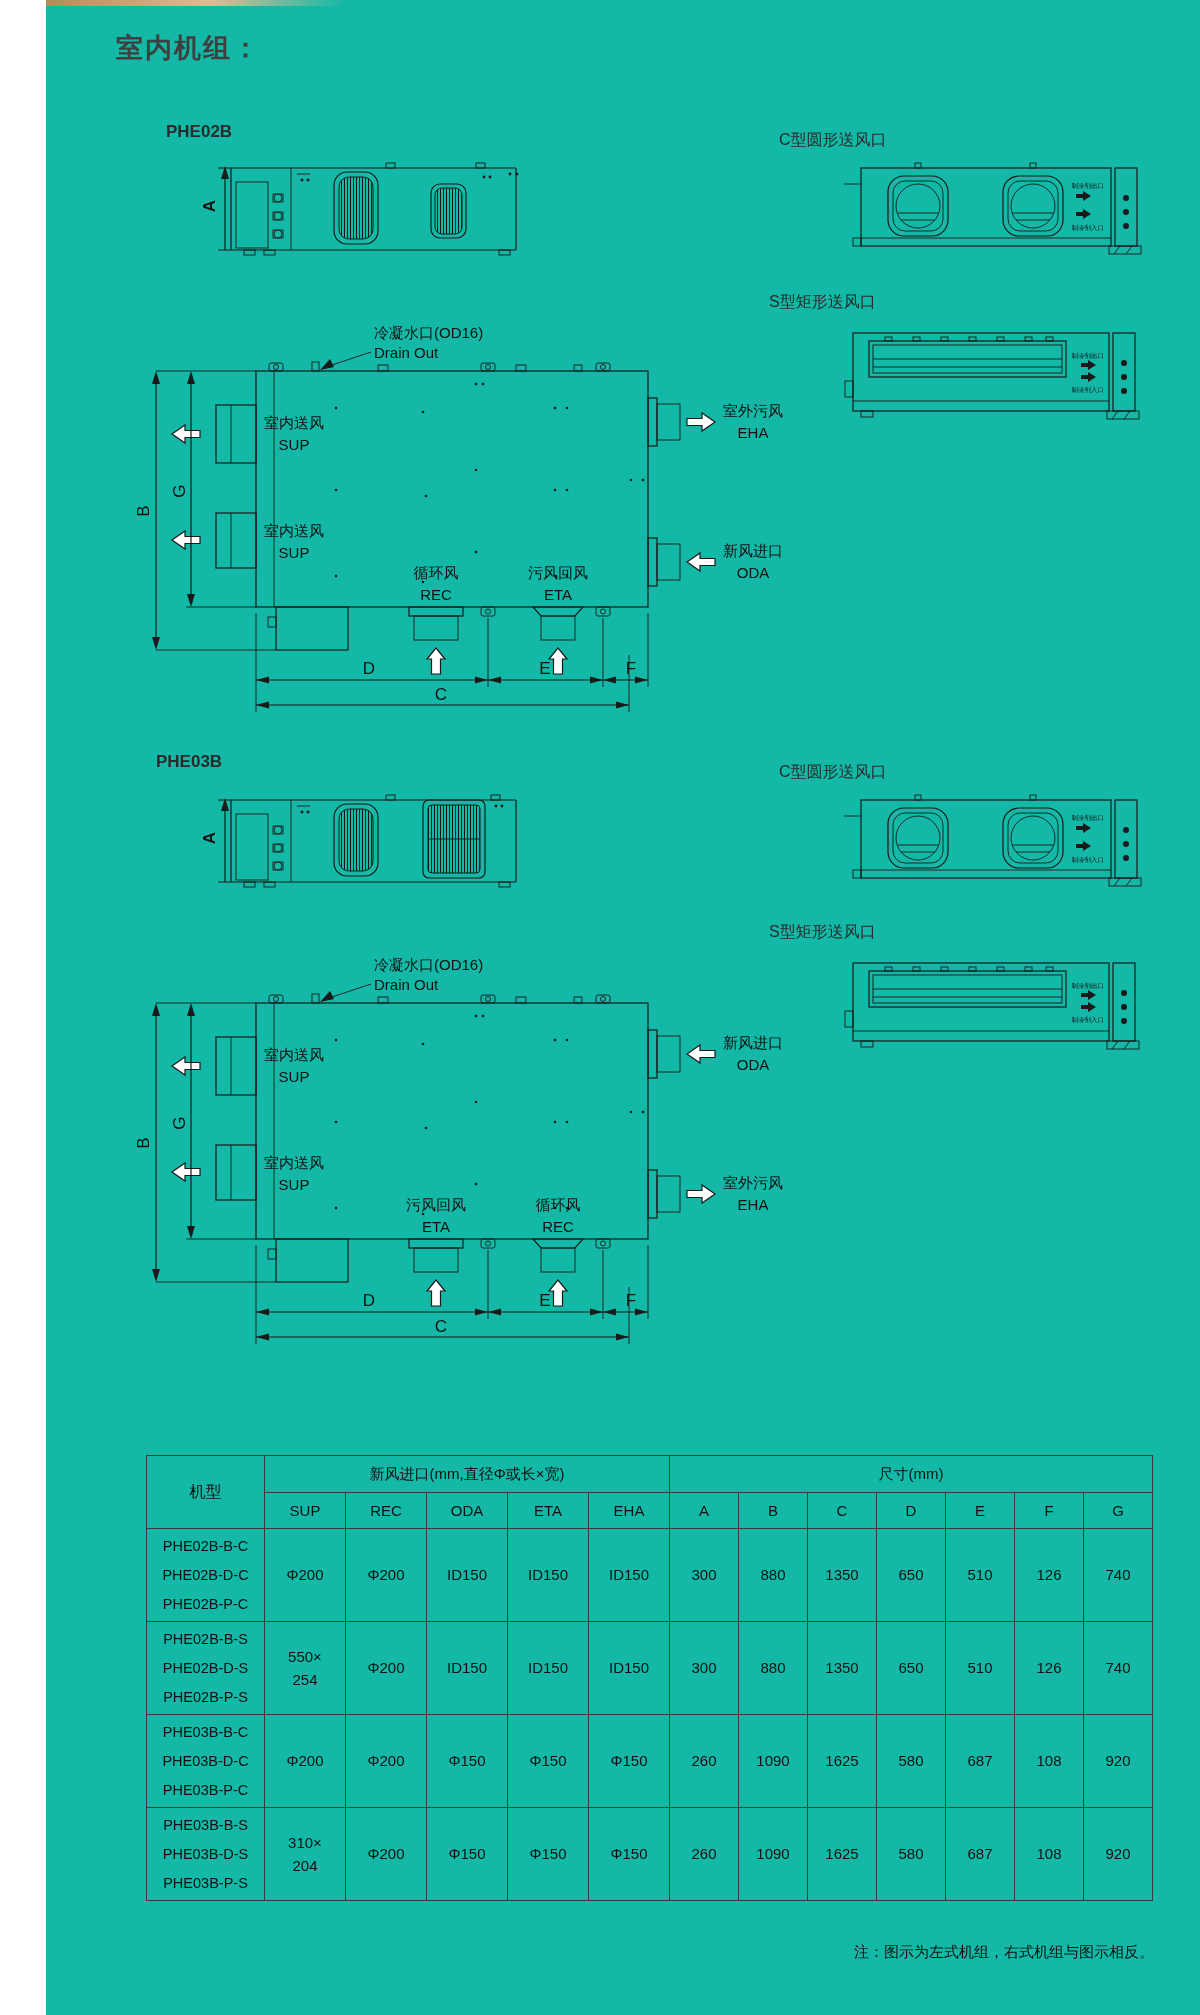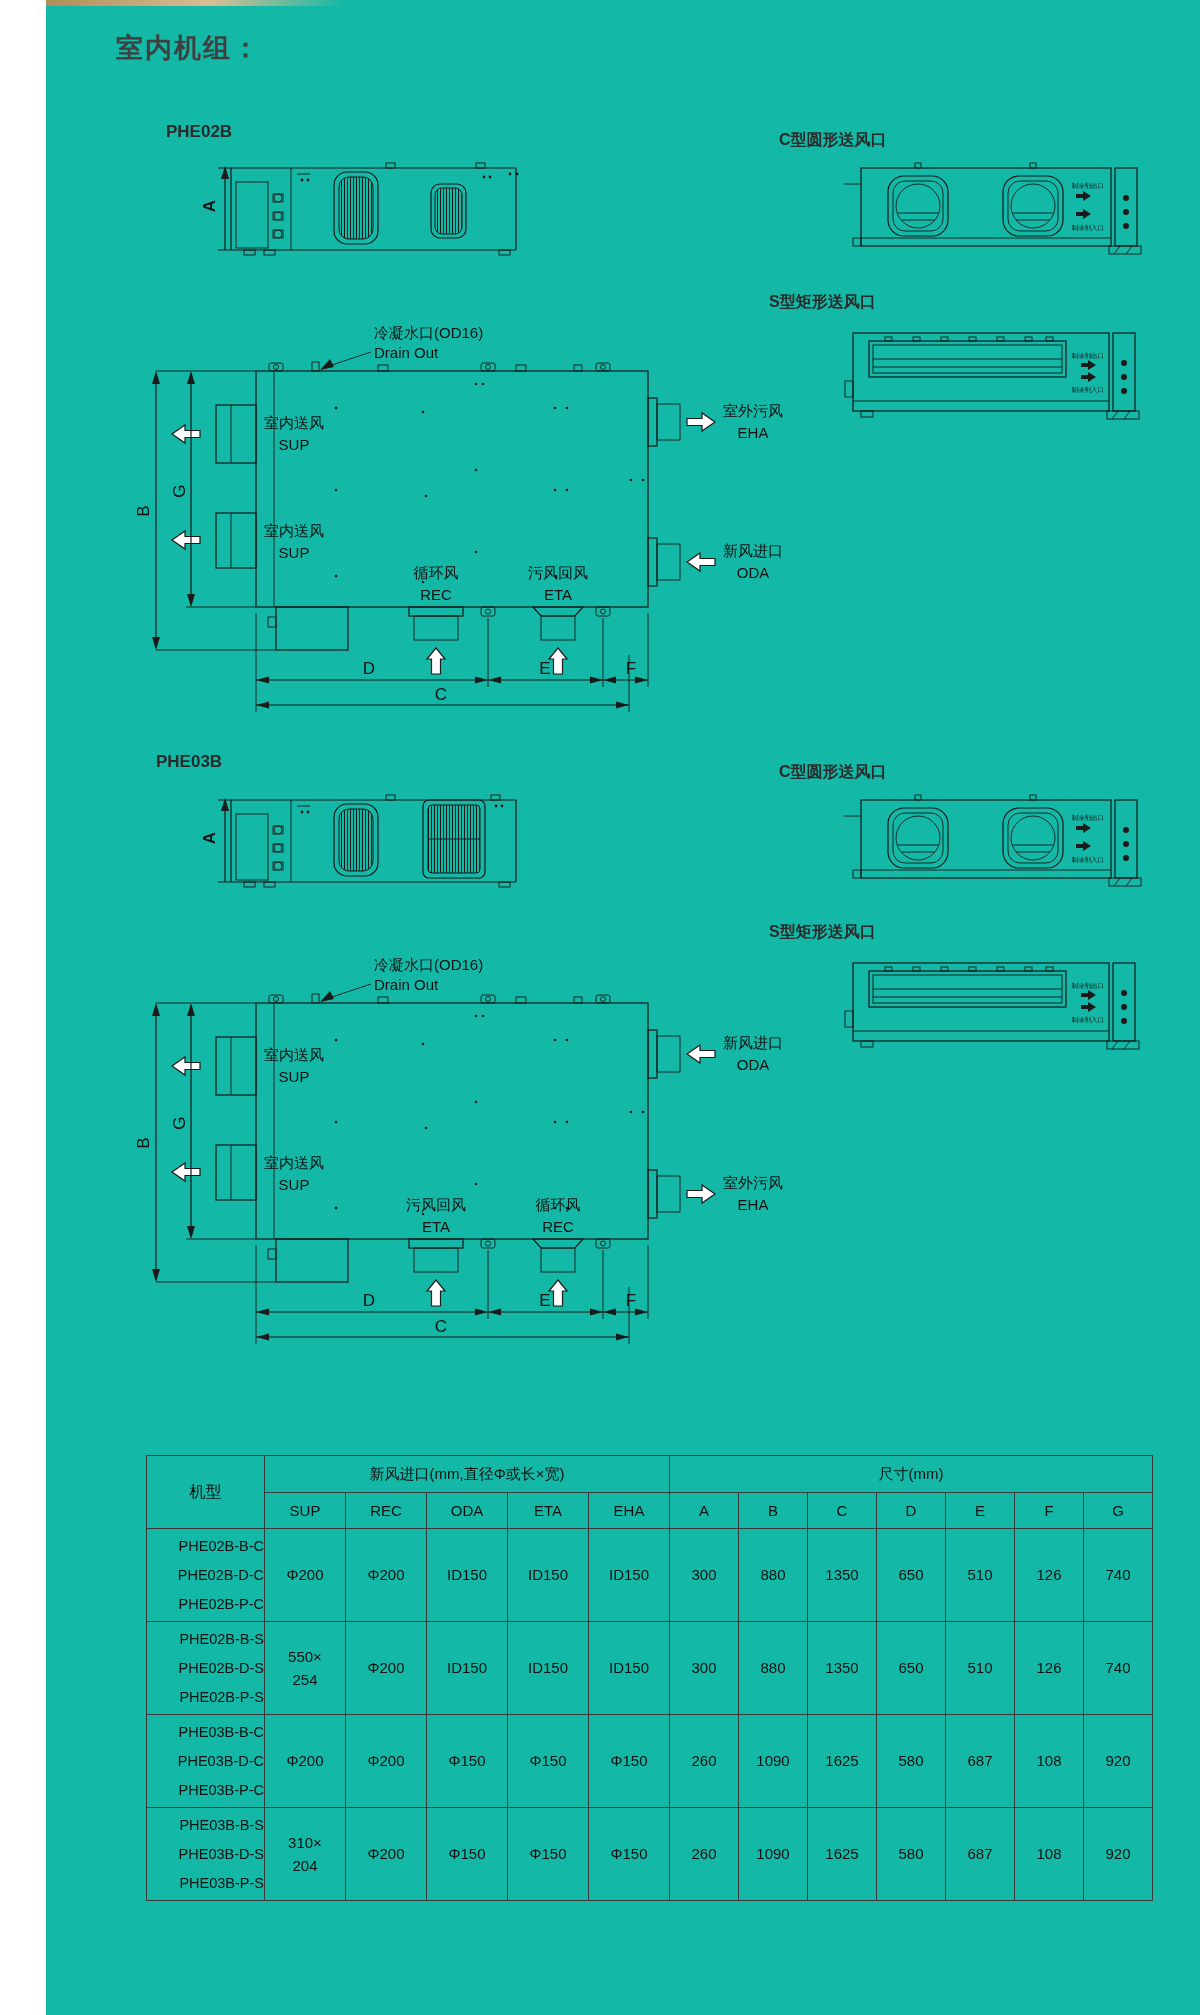--- a/index.html
+++ b/index.html
@@ -2,40 +2,40 @@
 <html><head>
 <meta charset="utf-8">
 <style>
   html,body{margin:0;padding:0;background:#ffffff;}
   #page{position:relative;width:1200px;height:2015px;background:#14b8a6;overflow:hidden;
         font-family:"Liberation Sans","DejaVu Sans",sans-serif;color:#1a1a1a;margin-left:46px;}
   .accent-bar{position:absolute;left:0;top:0;width:300px;height:6px;
         background:linear-gradient(90deg,#b08d57 0%,#d8bf94 55%,rgba(255,255,255,0) 100%);}
   .page-title{position:absolute;left:70px;top:30px;font-size:27px;font-weight:bold;color:#3f3f3f;letter-spacing:2px;}
   .model-label{position:absolute;font-size:17px;font-weight:bold;color:#2a2a2a;}
-  .outlet-title{position:absolute;font-size:16px;font-weight:bold;color:#2a2a2a;}
+  .outlet-title{position:absolute;font-size:16px;font-weight:normal;color:#2a2a2a;}
   .diagram{position:absolute;}
   svg{overflow:visible;}
   svg text{font-family:"Liberation Sans","DejaVu Sans",sans-serif;fill:#111;}
   .ln{fill:none;stroke:#1a1a1a;stroke-width:1.2;}
   .lnt{fill:none;stroke:#1a1a1a;stroke-width:0.9;}
   .fl{fill:#1a1a1a;stroke:none;}
   .harrow{fill:#ffffff;stroke:#1a1a1a;stroke-width:1.2;}
   .t15{font-size:15px;}
   .t6{font-size:6.5px;}
   .dimtxt{font-size:17px;}
   
   .spec-table{position:absolute;left:100px;top:1455px;border-collapse:collapse;table-layout:fixed;}
   .spec-table th,.spec-table td{border:1px solid #3a3a3a;text-align:center;vertical-align:middle;
         font-weight:normal;font-size:15px;color:#111;padding:0;white-space:pre-line;line-height:1.55;}
   .spec-table .h1 th{height:36px;font-size:15px;}
   .spec-table .h2 th{height:35px;font-size:15px;}
   .spec-table th.model-h{font-size:16px;}
   .spec-table tbody td{height:92px;}
-  .spec-table td.model-cell{font-size:14.5px;line-height:2.0;text-align:right;}
+  .spec-table td.model-cell{font-size:14.5px;line-height:2.0;}
   .note{position:absolute;left:560px;top:1943px;width:548px;text-align:right;font-size:15px;color:#111;}
 </style>
 </head>
 <body>
 
 <div id="page">
   <div class="accent-bar"></div>
   <div class="page-title">室内机组：</div>
 
   <div class="model-label" style="left:120px;top:122px;">PHE02B</div>
@@ -639,13 +639,14 @@
           <td>1090</td>
           <td>1625</td>
           <td>580</td>
           <td>687</td>
           <td>108</td>
           <td>920</td>
         </tr>
       </tbody>
   </table>
 
+  <div class="note">注：图示为左式机组，右式机组与图示相反。</div>
 </div>
 
 </body></html>

